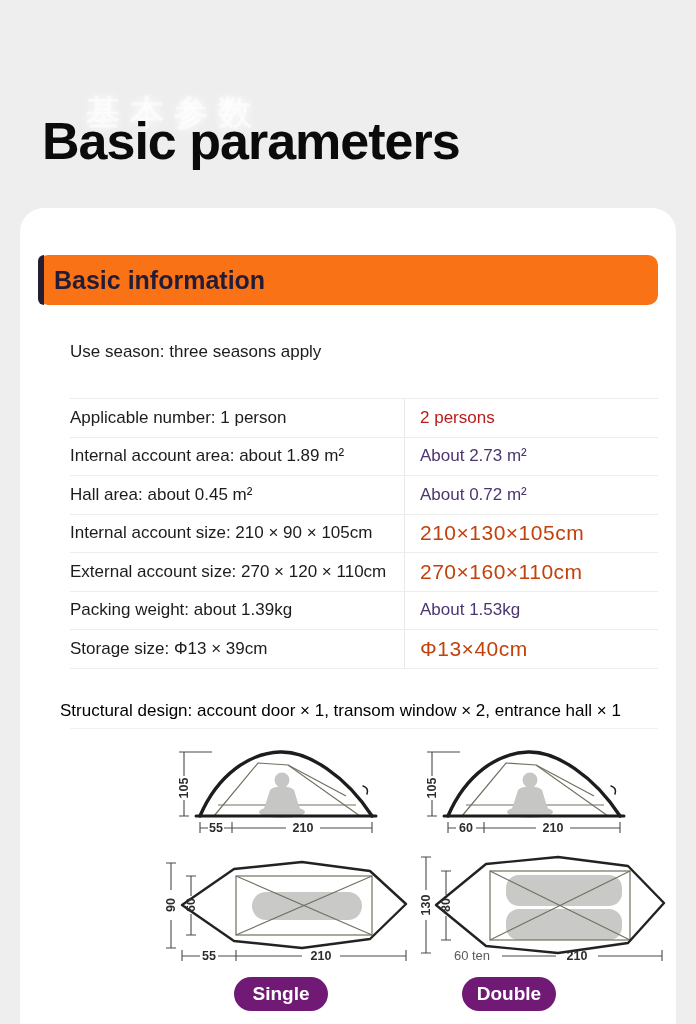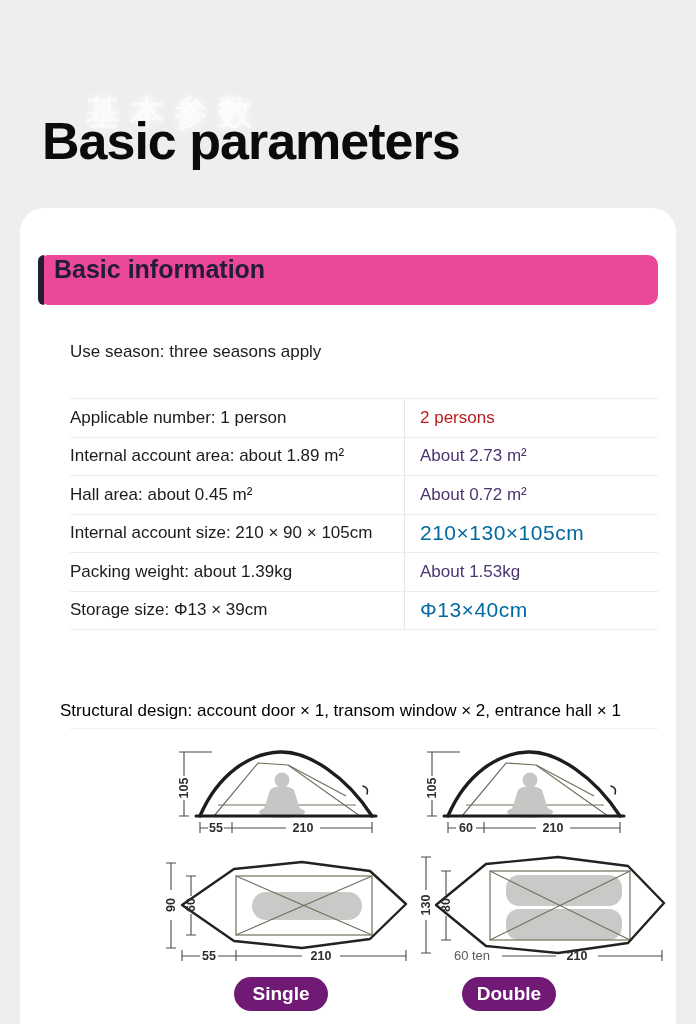--- a/index.html
+++ b/index.html
@@ -23,22 +23,22 @@
     letter-spacing:-1px;color:#0b0b0c;
   }
   .card{
     position:absolute;left:20px;top:208px;
     width:656px;height:850px;
     background:#ffffff;border-radius:24px;
   }
   .section-bar{
     position:absolute;left:18px;top:47px;
     width:620px;height:50px;
-    background:#ec4899;border-radius:10px;
-    display:flex;
+    background:#f97316;border-radius:10px;
+    display:flex;align-items:center;
   }
   .section-accent{
     position:absolute;left:0;top:0;
     width:6px;height:50px;
     background:#241d33;border-radius:6px 0 0 6px;
   }
   .section-title{
     margin-left:16px;
     font-size:25px;font-weight:600;color:#221c36;
   }
@@ -57,21 +57,21 @@
   .tcell{white-space:nowrap;}
   .tcell.label{
     width:335px;flex:0 0 335px;align-self:stretch;
     display:flex;align-items:center;
     border-right:1px solid #e8e8e8;box-sizing:border-box;
     font-size:17px;color:#1c1c1e;
   }
   .tcell.value{padding-left:15px;font-size:17px;}
   .value.plain{color:#b91c1c;}
   .value.purple{color:#4d3570;}
-  .value.size{color:#0369a1;font-size:21px;letter-spacing:0.5px;}
+  .value.size{color:#c2410c;font-size:21px;letter-spacing:0.5px;}
   .structural-line{
     position:absolute;left:40px;top:493px;
     font-size:17px;color:#000000;white-space:nowrap;
   }
   .struct-divider{
     position:absolute;left:50px;top:520px;width:588px;height:0;
     border-bottom:1px solid #f1f1f1;
   }
   .diagram{position:absolute;}
   #svg-single-side{left:150px;top:530px;}
@@ -118,20 +118,24 @@
     </div>
     <div class="trow">
       <div class="tcell label">Hall area: about 0.45 m²</div>
       <div class="tcell value purple">About 0.72 m²</div>
     </div>
     <div class="trow">
       <div class="tcell label">Internal account size: 210 × 90 × 105cm</div>
       <div class="tcell value size">210×130×105cm</div>
     </div>
     <div class="trow">
+      <div class="tcell label">External account size: 270 × 120 × 110cm</div>
+      <div class="tcell value size">270×160×110cm</div>
+    </div>
+    <div class="trow">
       <div class="tcell label">Packing weight: about 1.39kg</div>
       <div class="tcell value purple">About 1.53kg</div>
     </div>
     <div class="trow">
       <div class="tcell label">Storage size: Φ13 × 39cm</div>
       <div class="tcell value size">Φ13×40cm</div>
     </div>
   </div>
 
   <div class="structural-line">Structural design: account door × 1, transom window × 2, entrance hall × 1</div>

